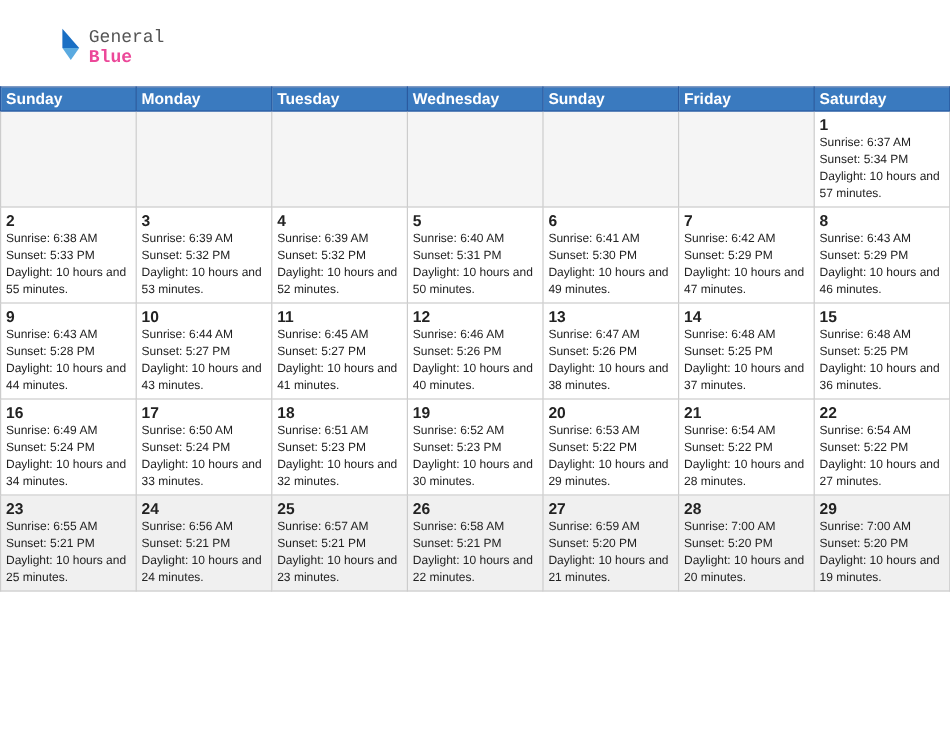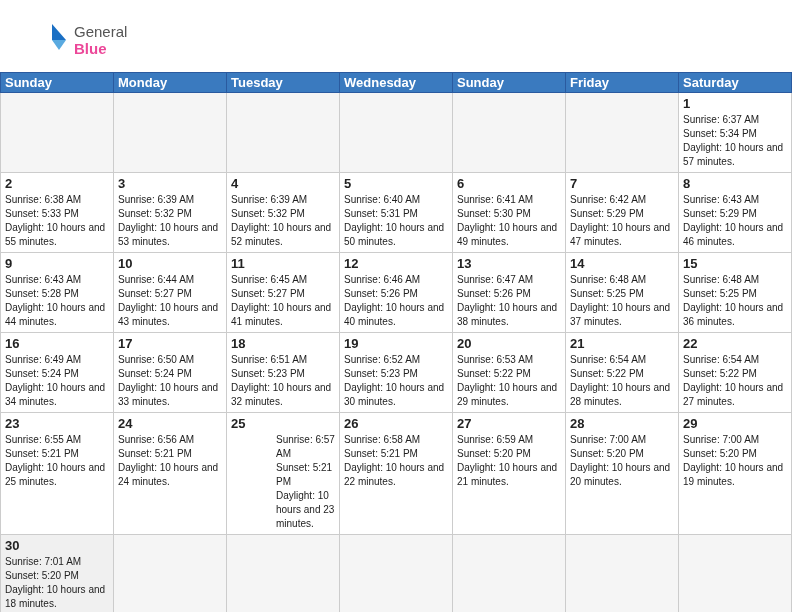--- a/index.html
+++ b/index.html
@@ -13,20 +13,21 @@
     .header {
       display: flex;
       justify-content: space-between;
       align-items: flex-start;
       padding: 18px 24px 10px 24px;
     }
     .logo {
       display: flex;
       align-items: center;
       gap: 6px;
+      font-family: Liberation Mono, monospace;
     }
     .title-block {
       text-align: right;
     }
     .month-title {
       font-size: 32px;
       font-weight: bold;
       color: #222;
     }
     .location {
@@ -266,21 +267,21 @@
 Daylight: 10 hours and 25 minutes.</div>
         </td>
         <td>
           <span class="day-num">24</span>
           <div class="cell-info" style="white-space: pre-line;">Sunrise: 6:56 AM
 Sunset: 5:21 PM
 Daylight: 10 hours and 24 minutes.</div>
         </td>
         <td>
           <span class="day-num">25</span>
-          <div class="cell-info" style="white-space: pre-line; margin-left: 45px;">Sunrise: 6:57 AM
+          <div class="cell-info" style="white-space: pre-line;">Sunrise: 6:57 AM
 Sunset: 5:21 PM
 Daylight: 10 hours and 23 minutes.</div>
         </td>
         <td>
           <span class="day-num">26</span>
           <div class="cell-info" style="white-space: pre-line;">Sunrise: 6:58 AM
 Sunset: 5:21 PM
 Daylight: 10 hours and 22 minutes.</div>
         </td>
         <td>
@@ -295,28 +296,14 @@
 Sunset: 5:20 PM
 Daylight: 10 hours and 20 minutes.</div>
         </td>
         <td>
           <span class="day-num">29</span>
           <div class="cell-info" style="white-space: pre-line;">Sunrise: 7:00 AM
 Sunset: 5:20 PM
 Daylight: 10 hours and 19 minutes.</div>
         </td>
       </tr>
-      <tr class="last-row">
-        <td>
-          <span class="day-num">30</span>
-          <div class="cell-info" style="white-space: pre-line;">Sunrise: 7:01 AM
-Sunset: 5:20 PM
-Daylight: 10 hours and 18 minutes.</div>
-        </td>
-        <td class="empty-cell"></td>
-        <td class="empty-cell"></td>
-        <td class="empty-cell"></td>
-        <td class="empty-cell"></td>
-        <td class="empty-cell"></td>
-        <td class="empty-cell"></td>
-      </tr>
     </tbody>
 </table>
 
 </body></html>

